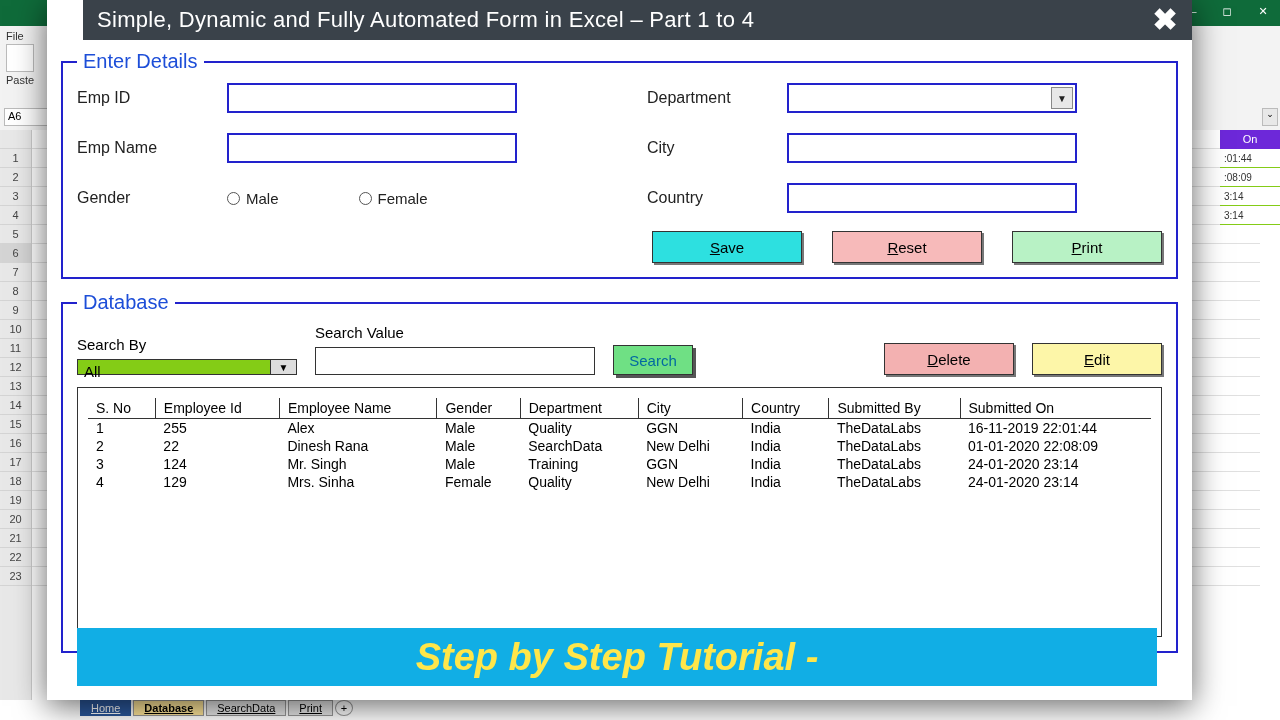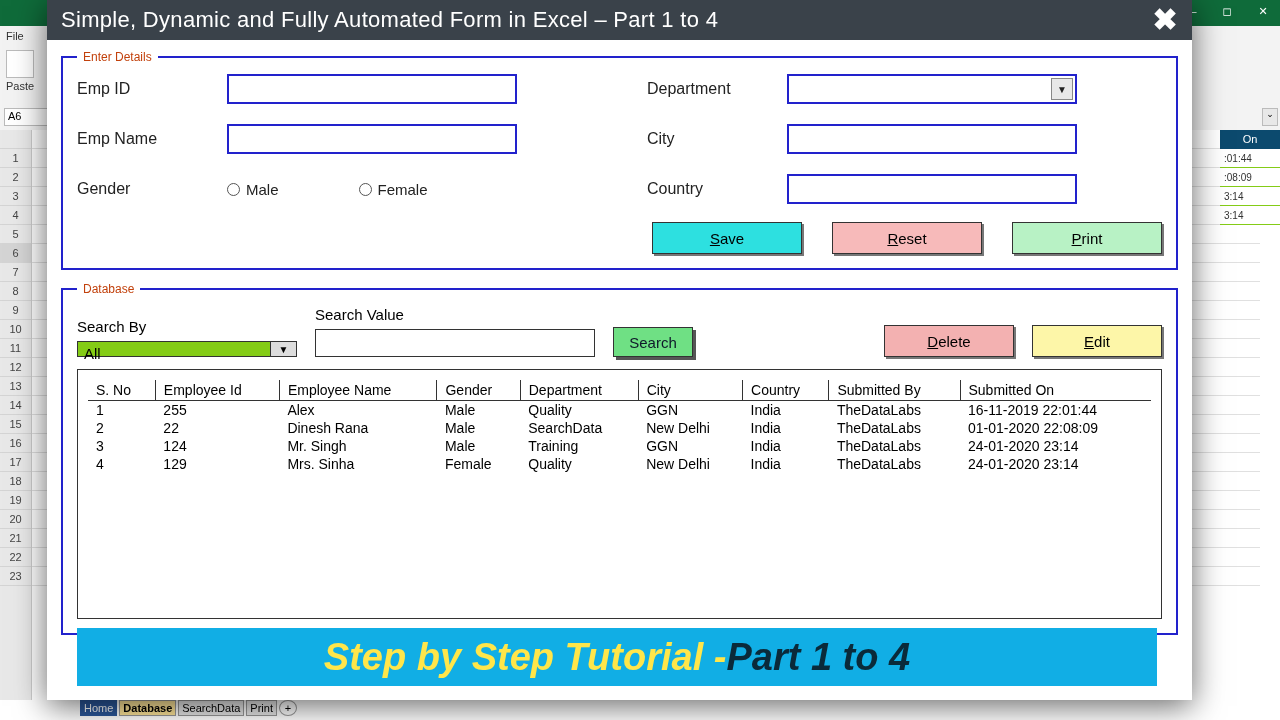--- a/index.html
+++ b/index.html
@@ -6,61 +6,61 @@
 html, body { width: 1280px; height: 720px; overflow: hidden; background: #e6e6e6; }
 
 
 .excel-bg { position: absolute; inset: 0; background: #fff; }
 .excel-rowhdr { position: absolute; left: 0; top: 130px; width: 32px; bottom: 20px; background: #e8e8e8; border-right: 1px solid #ccc; font-size: 11px; color: #444; }
 .excel-rowhdr div { height: 19px; border-bottom: 1px solid #d4d4d4; text-align: center; line-height: 19px; }
 .excel-rowhdr div.sel { background: #d4d4d4; }
 .excel-grid { position: absolute; left: 32px; top: 130px; right: 20px; bottom: 20px; }
 .excel-grid .row { height: 19px; border-bottom: 1px solid #e0e0e0; }
 .excel-colend { position: absolute; right: 0; top: 130px; width: 60px; bottom: 20px; }
-.excel-colend .hdr { height: 19px; background: #0c4a6e; color: #fff; font-size: 11px; text-align: center; line-height: 19px; }
+.excel-colend .hdr { height: 19px; background: #6d28d9; color: #fff; font-size: 11px; text-align: center; line-height: 19px; }
 .excel-colend .cell { height: 19px; border-bottom: 1px solid #84cc16; font-size: 10px; color: #333; padding-left: 4px; line-height: 19px; }
 .excel-top { position: absolute; left: 0; top: 0; right: 0; height: 130px; background: #f3f3f3; }
 .excel-titlebar { height: 26px; background: #0f6b3a; display: flex; align-items: center; justify-content: flex-end; padding: 0 6px; gap: 14px; }
 .excel-titlebar span { color: #fff; font-size: 11px; }
 .winbtn { width: 22px; height: 16px; color: #fff; font-size: 12px; text-align:center; }
 .excel-namebox { position: absolute; left: 4px; top: 108px; width: 46px; height: 18px; background: #fff; border: 1px solid #bbb; font-size: 11px; padding: 1px 3px; }
 
 .sheet-tabs { position: absolute; left: 80px; bottom: 2px; height: 20px; display: flex; gap: 2px; font-size: 11px; align-items: center; }
-.sheet-tabs .tab { border: 1px solid #999; padding: 1px 3px; background: #e8e8e8; }
+.sheet-tabs .tab { border: 1px solid #999; padding: 1px 10px; background: #e8e8e8; text-decoration: underline; }
 .sheet-tabs .tab.home { background: #2b579a; color: #fff; border-color:#2b579a;}
 .sheet-tabs .tab.active { background: #ffe699; font-weight: bold; }
 .sheet-tabs .plus { width: 18px; height: 16px; border: 1px solid #999; text-align: center; line-height: 14px; border-radius: 50%; }
 
 
 .dialog { position: absolute; left: 47px; top: 0; width: 1145px; height: 700px; background: #fff; box-shadow: 0 6px 30px rgba(0,0,0,0.6); }
-.dialog-titlebar { height: 40px; background: #3a424a; color: #fff; display: flex; align-items: center; padding: 16px 14px; font-size: 22px; letter-spacing: 0.3px; }
+.dialog-titlebar { height: 40px; background: #3a424a; color: #fff; display: flex; align-items: center; padding: 16px 14px; font-size: 22px; letter-spacing: 0.3px; margin-left: 36px; }
 .dialog-titlebar .title { flex: 1; }
 .dialog-close { font-size: 30px; font-weight: bold; cursor: pointer; line-height: 1; }
 
 .dialog-body { padding: 10px 14px 8px 14px; }
 
 fieldset { border: 2px solid #2222cc; padding: 10px 14px 14px 14px; margin-bottom: 12px; position: relative; }
-legend { color: #c2410c; font-size: 12px; padding: 0 6px; }
+legend { color: #1d4ed8; font-size: 20px; padding: 0 6px; }
 
 
 .details-grid { display: grid; grid-template-columns: 150px 310px 110px 140px 290px; column-gap: 0; row-gap: 20px; align-items: center; font-size: 16px; color: #222; }
 .details-grid label { white-space: nowrap; }
 .tx { height: 30px; border: 2px solid #2222cc; background: #fff; width: 290px; padding: 2px 4px; font-size: 15px; }
 .cmb { height: 30px; border: 2px solid #2222cc; background: #fff; width: 290px; position: relative; }
 .cmb .arrow { position: absolute; right: 2px; top: 2px; bottom: 2px; width: 22px; background: #e8e8e8; border: 1px solid #888; display: flex; align-items: center; justify-content: center; font-size: 10px; }
 .radio-row { display: flex; gap: 80px; align-items: center; font-size: 15px; }
 .radio-row label { display: flex; align-items: center; gap: 6px; }
 .radio-dot { width: 13px; height: 13px; border: 1px solid #555; border-radius: 50%; background: #fff; }
 
 .btn-row { display: flex; justify-content: flex-end; gap: 30px; margin-top: 18px; }
 .btn { width: 150px; height: 32px; border: 1px solid #333; font-size: 15px; display: flex; align-items: center; justify-content: center; cursor: pointer; box-shadow: 2px 2px 0 #777; }
 .btn.save { background: #2de0e0; }
 .btn.reset { background: #f7baba; }
 .btn.print { background: #b8f2c5; }
-.btn.search { background: #6fe084; width: 80px; height: 30px; box-shadow: 3px 3px 0 #555; color: #0f172a; }
+.btn.search { background: #6fe084; width: 80px; height: 30px; box-shadow: 3px 3px 0 #555; color: #0369a1; }
 .btn.edit { background: #fdf6a8; width: 130px; }
 .btn.delete { background: #f3b1b1; width: 130px; }
 .btn u { text-decoration: underline; }
 
 
 .search-row { display: flex; align-items: flex-end; gap: 18px; font-size: 15px; margin-bottom: 12px; }
 .search-col { display: flex; flex-direction: column; gap: 6px; }
 .searchby { width: 220px; height: 16px; border: 1px solid #333; background: #84cc16; position: relative; padding: 3px 6px; }
 .searchby .arrow { position: absolute; right: 0; top: 0; bottom: 0; width: 26px; background: #ddd; border-left: 1px solid #333; display: flex; align-items:center; justify-content:center; font-size: 10px; }
 .searchval { width: 280px; height: 28px; border: 1px solid #333; background: #fff; padding: 2px 4px; }
@@ -82,21 +82,21 @@
 
 <div class="excel-bg">
   <div class="excel-top">
     <div class="excel-titlebar">
       <span>Share</span>
       <span class="winbtn">―</span>
       <span class="winbtn">◻</span>
       <span class="winbtn">✕</span>
     </div>
     <div style="position:absolute;left:6px;top:30px;font-size:11px;color:#333">File</div>
-    <div style="position:absolute;left:6px;top:50px;font-size:11px;color:#333;text-align:center">
+    <div style="position:absolute;left:6px;top:44px;font-size:11px;color:#333;text-align:center">
       <div style="width:28px;height:28px;background:#fff;border:1px solid #bbb;margin-bottom:2px"></div>
       <span>Paste</span>
     </div>
     <div class="excel-namebox">A6</div>
   </div>
   <div class="excel-rowhdr">
     <div></div>
       <div>1</div>
       <div>2</div>
       <div>3</div>
@@ -304,14 +304,13 @@
             </tbody>
         </table>
       </div>
     </fieldset>
 
   </div>
 </div>
 
 <div class="banner">
   <span class="y">Step by Step Tutorial - </span>
-    <span class="d">Part 1 to 4</span>
 </div>
 
 </body></html>

